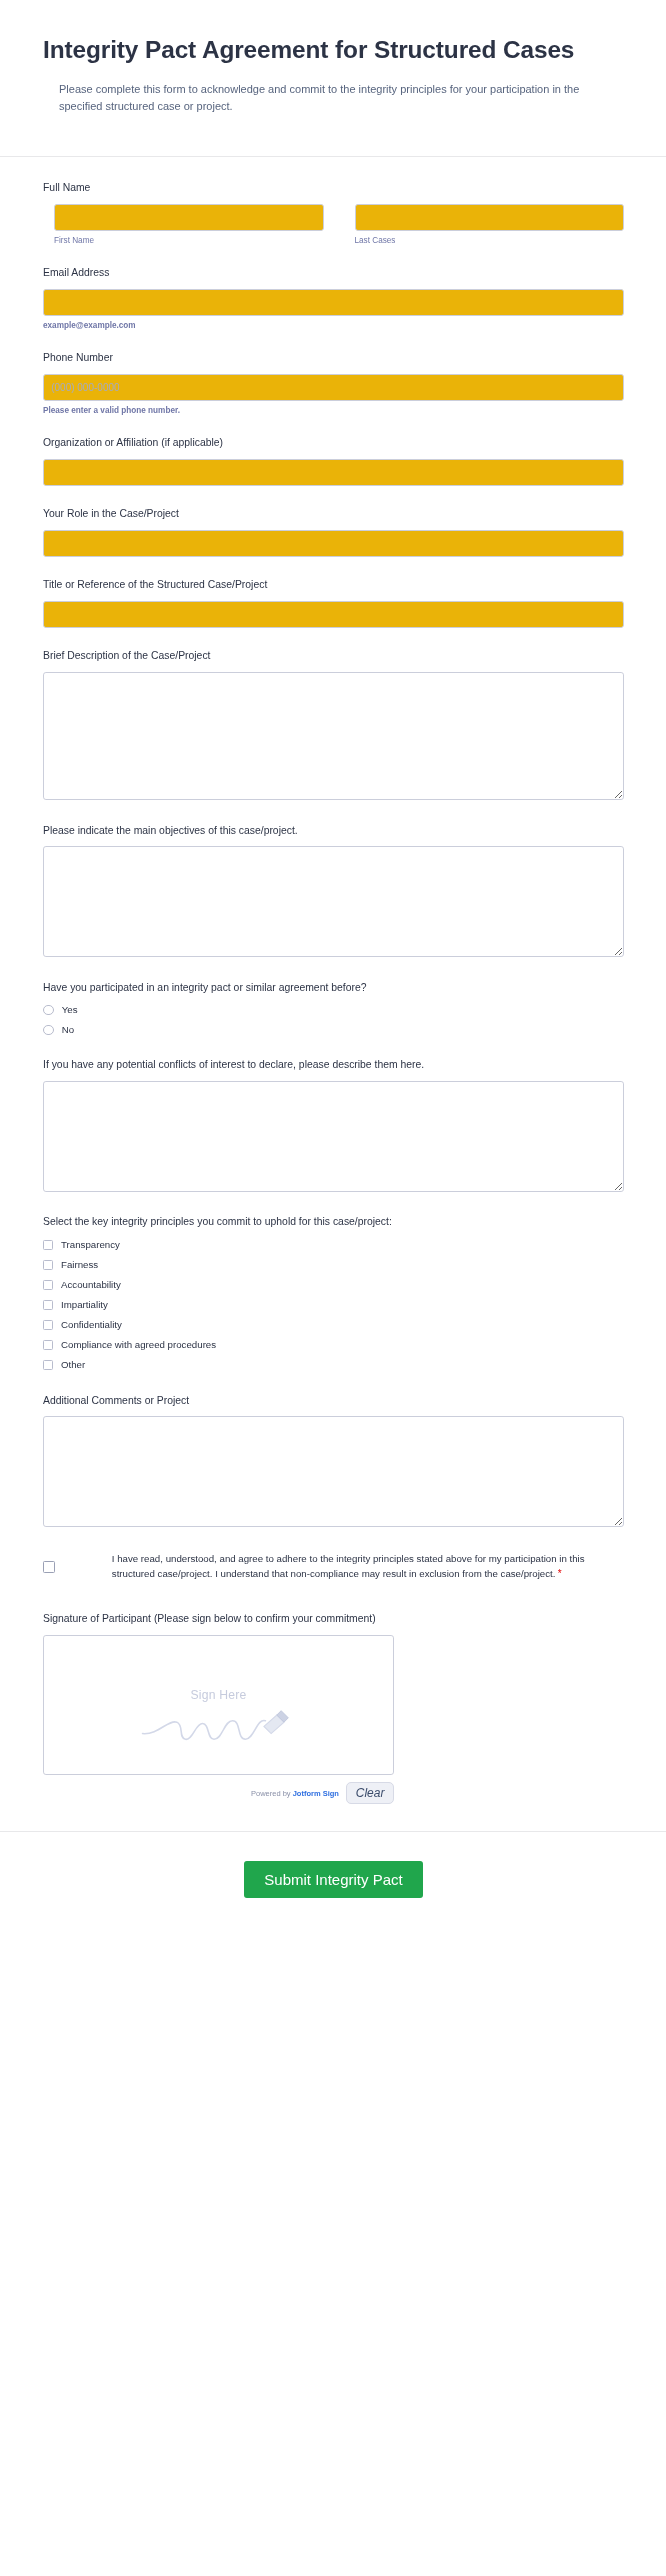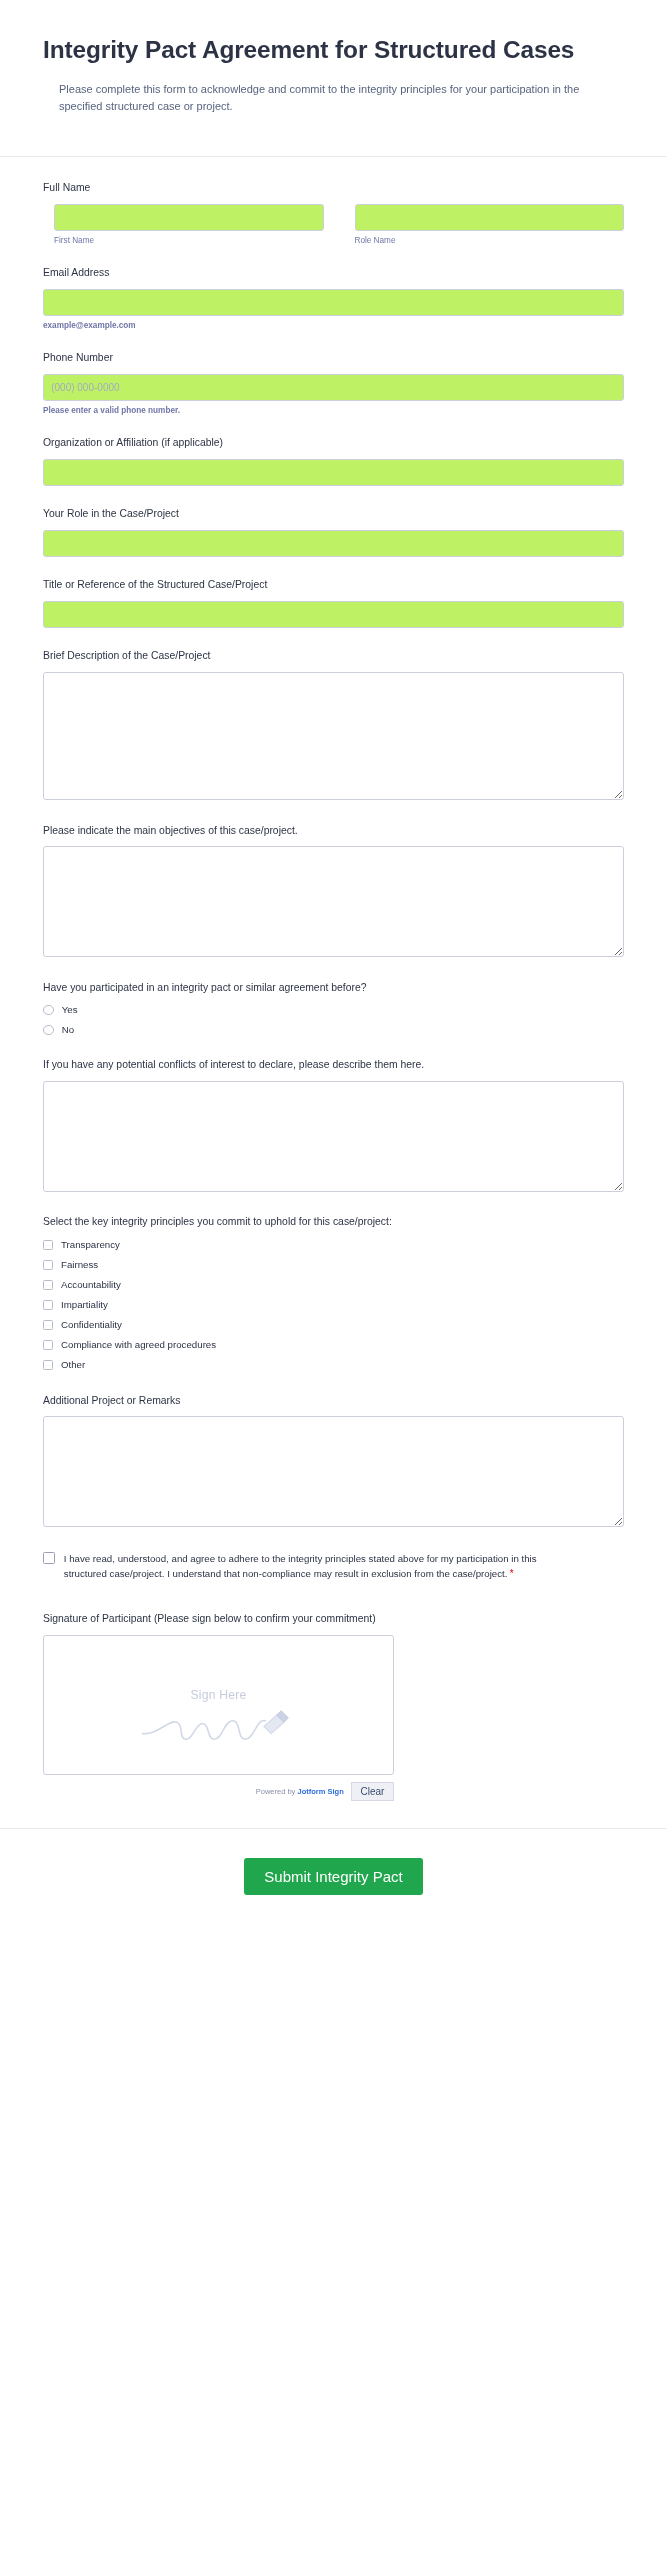--- a/index.html
+++ b/index.html
@@ -78,21 +78,21 @@
 
   input[type="text"],
   input[type="email"],
   input[type="tel"] {
     width: 100%;
     height: 27px;
     padding: 4.3px 7.2px;
     font-size: 10px;
     font-family: "Liberation Sans", sans-serif;
     color: #2c3345;
-    background: #bef264;
+    background: #eab308;
     border: 0.7px solid #cbcedb;
     border-radius: 2.9px;
     outline: none;
   }
   input::placeholder { color: #a5abc0; }
 
   textarea {
     width: 100%;
     padding: 5.7px 7.2px;
     font-size: 10px;
@@ -141,22 +141,23 @@
   }
   .choice-label {
     font-size: 9.7px;
     color: #2c3345;
     line-height: 1.4;
   }
 
   
   .terms-row {
     display: flex;
-    align-items: flex-start;
+    align-items: center;
     margin-top: 4.3px;
+    gap: 48px;
   }
   .terms-box {
     width: 12.2px;
     height: 12.2px;
     border: 0.7px solid #9aa0b5;
     border-radius: 1.4px;
     background: #fff;
     margin-right: 8.6px;
     margin-top: 1.4px;
     flex: none;
@@ -201,29 +202,30 @@
     justify-content: flex-end;
     gap: 7.2px;
     margin-top: 7.2px;
   }
   .powered {
     font-size: 7.5px;
     color: #8a90a8;
   }
   .powered b { color: #2d6ee0; }
   .clear-btn {
-    font-size: 10px;
+    font-size: 12px;
     color: #3b4croute;
     color: #3b4c6b;
     background: #eef0f6;
     border: 0.7px solid #d7dae6;
-    border-radius: 0;
+    border-radius: 5px;
     padding: 2.9px 8.6px;
     cursor: pointer;
     font-family: "Liberation Sans", sans-serif;
+    font-style: italic;
   }
 
   
   .form-footer {
     border-top: 0.7px solid #e8e8ea;
     padding: 29px 43px 43px 43px;
     text-align: center;
   }
   .submit-btn {
     background: #20a64c;
@@ -251,21 +253,21 @@
 
     <div class="field">
       <label class="field-label">Full Name</label>
       <div class="name-row">
         <div class="name-col">
           <input type="text" value="" style="">
           <span class="sub-label">First Name</span>
         </div>
         <div class="name-col">
           <input type="text" value="" style="">
-          <span class="sub-label">Role Name</span>
+          <span class="sub-label">Last Cases</span>
         </div>
       </div>
     </div>
 
     <div class="field">
       <label class="field-label">Email Address</label>
       <input type="email" class="w-medium" placeholder="" style="">
       <span class="hint">example@example.com</span>
     </div>
 
@@ -347,21 +349,21 @@
           <span class="choice-label">Compliance with agreed procedures</span>
         </div>
         <div class="choice-row">
           <span class="check-box"></span>
           <span class="choice-label">Other</span>
         </div>
       </div>
     </div>
 
     <div class="field">
-      <label class="field-label">Additional Project or Remarks</label>
+      <label class="field-label">Additional Comments or Project</label>
       <textarea rows="6" style="height: 111px;" placeholder=""></textarea>
     </div>
 
     <div class="field" style="margin-bottom:30px;">
       <div class="terms-row">
         <span class="terms-box"></span>
         <span class="terms-text"><span>I have read, understood, and agree to adhere to the integrity principles stated above for my participation in this structured case/project. I understand that non-compliance may result in exclusion from the case/project.</span><span class="req-star">*</span></span>
       </div>
     </div>
 

